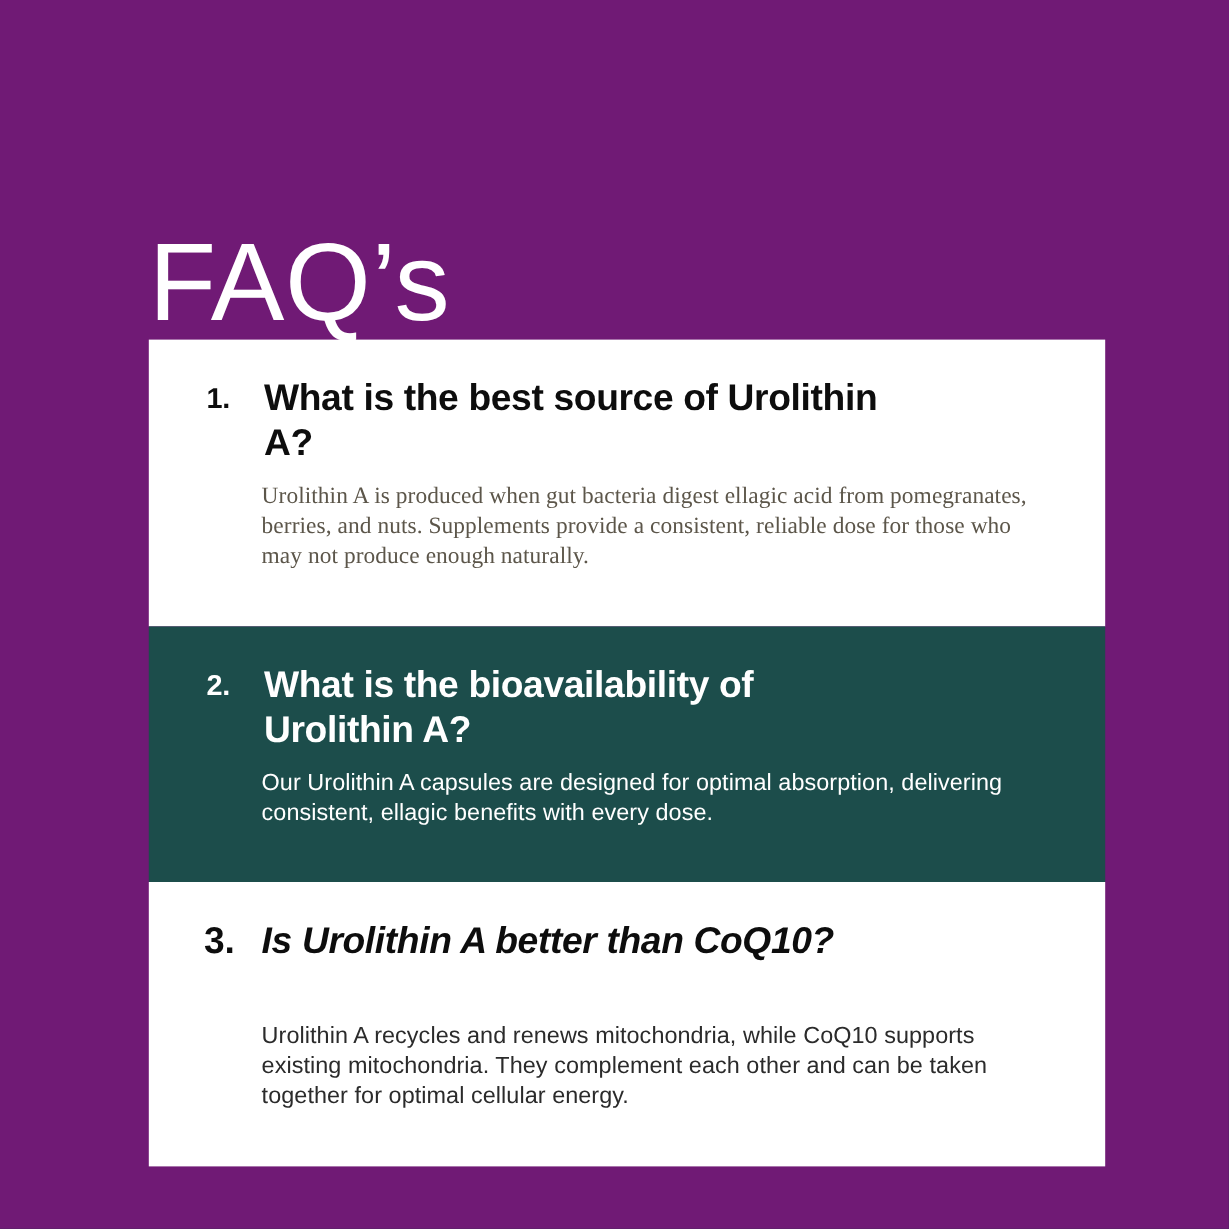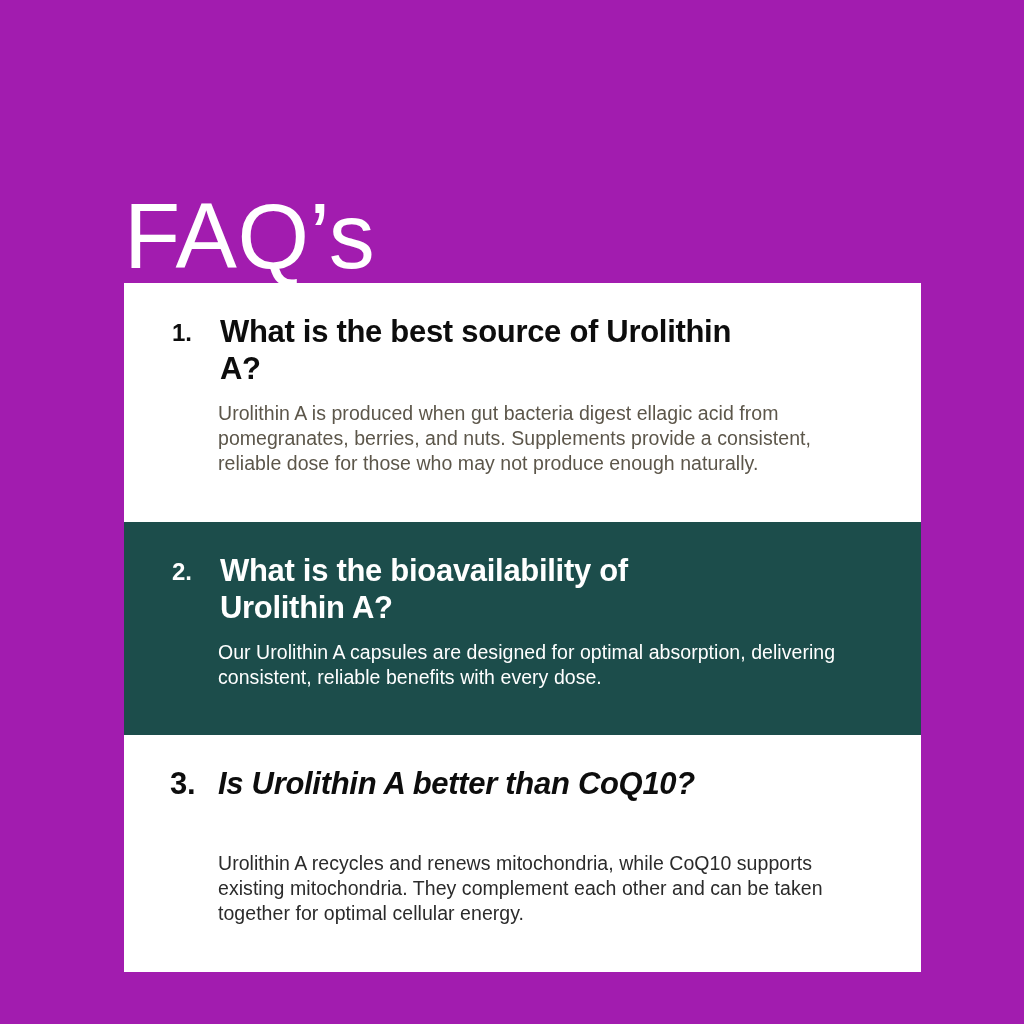--- a/index.html
+++ b/index.html
@@ -12,21 +12,21 @@
     height: 1024px;
     background: #13403d;
     font-family: "Liberation Sans", sans-serif;
     overflow: hidden;
   }
 
   .poster {
     position: relative;
     width: 1024px;
     height: 1024px;
-    background: #a21caf;
+    background: #701a75;
     box-sizing: border-box;
   }
 
   
   .faq-title {
     position: absolute;
     left: 124px;
     top: 126px;
     font-size: 92px;
     line-height: 1.05;
@@ -127,20 +127,21 @@
   }
 
   .faq-item.dark .faq-num,
   .faq-item.dark .faq-q,
   .faq-item.dark .faq-body {
     color: #ffffff;
   }
 
   .faq-item.warm-body .faq-body {
     color: #5c564a;
+    font-family: Liberation Serif, serif;
   }
 
   .faq-item.neutral-body .faq-body {
     color: #2b2b2b;
     margin-top: 48px;
   }
 </style>
 </head>
 <body>
 
@@ -156,21 +157,21 @@
         <span class="faq-q">What is the best source of Urolithin A?</span>
       </div>
       <p class="faq-body">Urolithin A is produced when gut bacteria digest ellagic acid from pomegranates, berries, and nuts. Supplements provide a consistent, reliable dose for those who may not produce enough naturally.</p>
     </div>
 
     <div class="faq-item dark size-a">
       <div class="faq-head">
         <span class="faq-num">2.</span>
         <span class="faq-q">What is the bioavailability of Urolithin A?</span>
       </div>
-      <p class="faq-body">Our Urolithin A capsules are designed for optimal absorption, delivering consistent, reliable benefits with every dose.</p>
+      <p class="faq-body">Our Urolithin A capsules are designed for optimal absorption, delivering consistent, ellagic benefits with every dose.</p>
     </div>
 
     <div class="faq-item light size-b neutral-body">
       <div class="faq-head">
         <span class="faq-num">3.</span>
         <span class="faq-q">Is Urolithin A better than CoQ10?</span>
       </div>
       <p class="faq-body">Urolithin A recycles and renews mitochondria, while CoQ10 supports existing mitochondria. They complement each other and can be taken together for optimal cellular energy.</p>
     </div>
 

